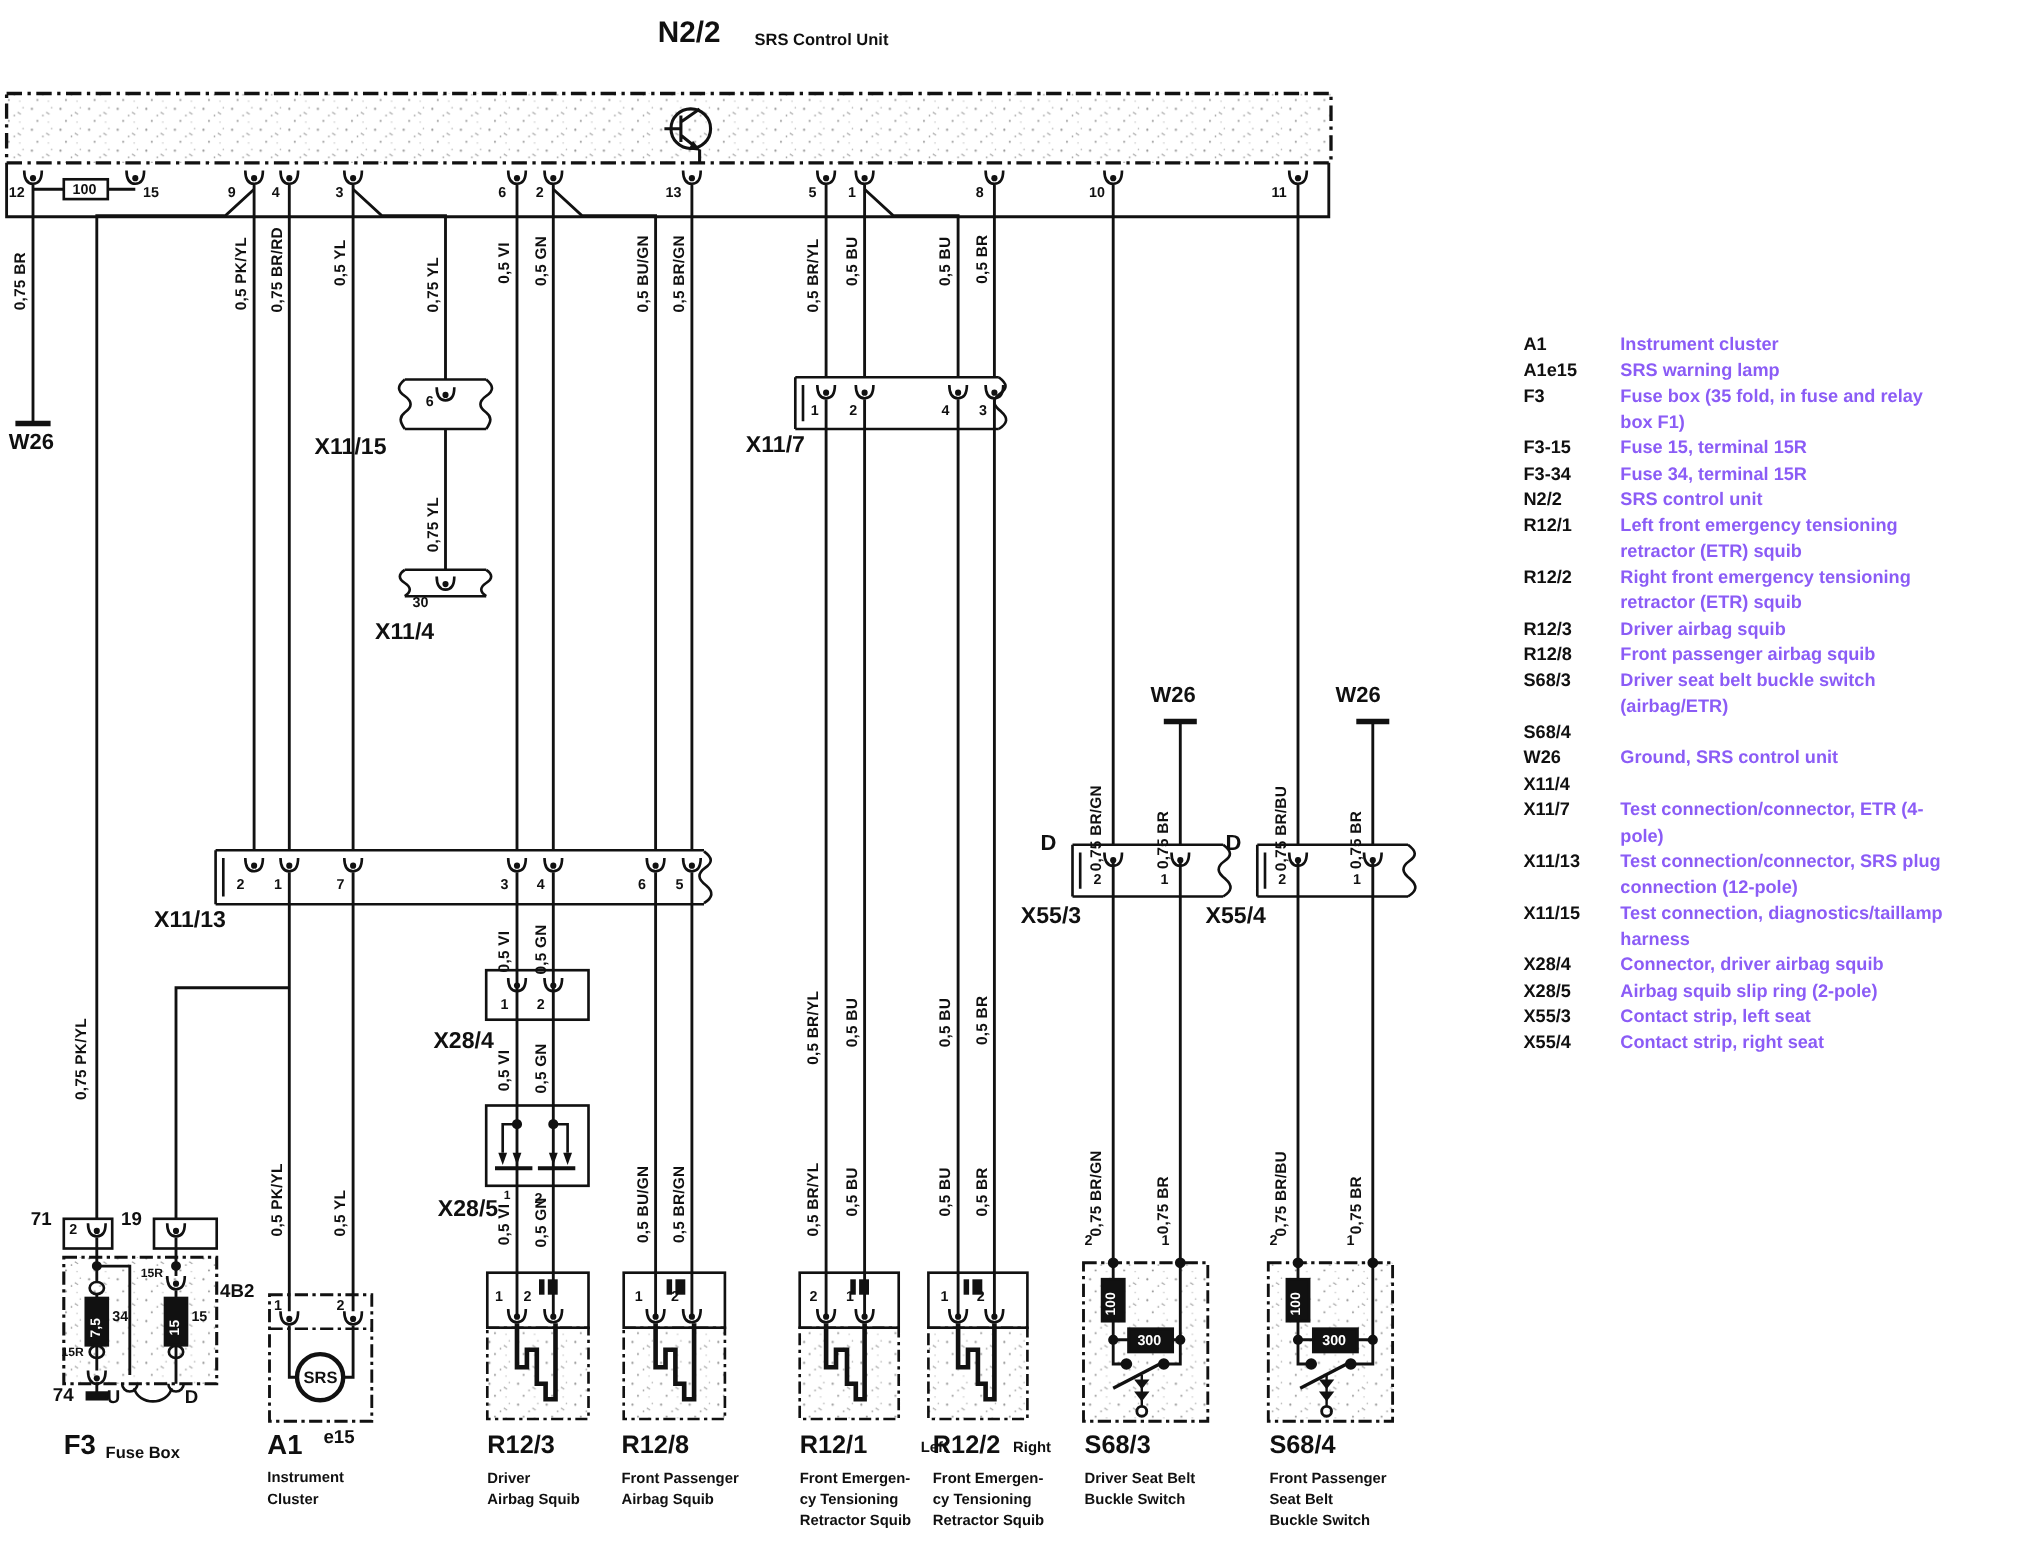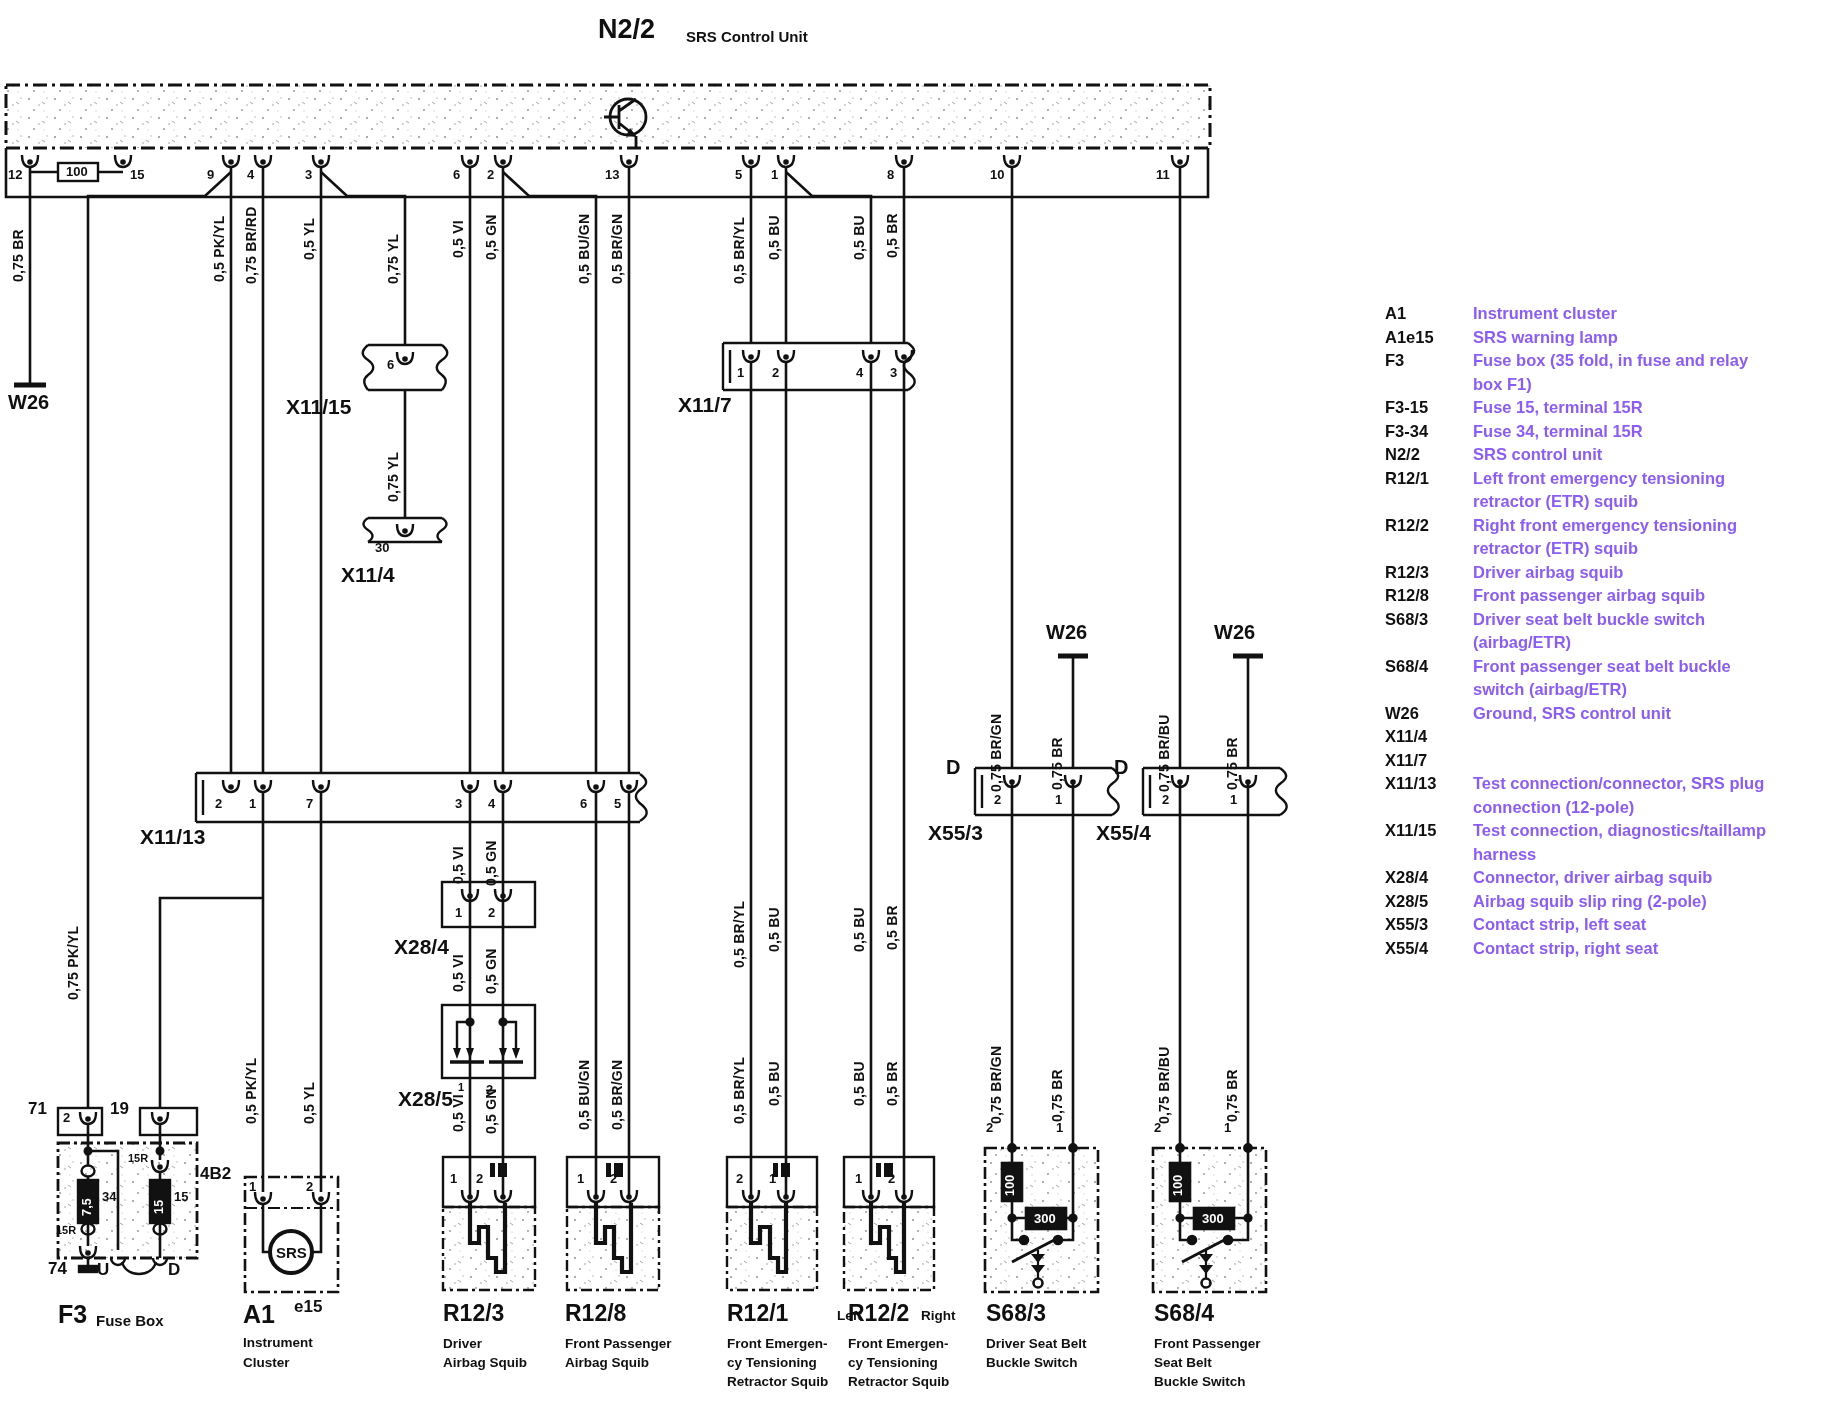--- a/index.html
+++ b/index.html
@@ -487,32 +487,32 @@
         <span class="lcode">R12/8</span>
         <span class="ldesc">Front passenger airbag squib</span>
       </div>
       <div class="lrow">
         <span class="lcode">S68/3</span>
         <span class="ldesc">Driver seat belt buckle switch
 (airbag/ETR)</span>
       </div>
       <div class="lrow">
         <span class="lcode">S68/4</span>
-        <span class="ldesc">Front passenger seat belt buckle
-switch (airbag/ETR)</span>
       </div>
       <div class="lrow">
         <span class="lcode">W26</span>
         <span class="ldesc">Ground, SRS control unit</span>
       </div>
       <div class="lrow">
         <span class="lcode">X11/4</span>
       </div>
       <div class="lrow">
         <span class="lcode">X11/7</span>
+        <span class="ldesc">Test connection/connector, ETR (4-
+pole)</span>
       </div>
       <div class="lrow">
         <span class="lcode">X11/13</span>
         <span class="ldesc">Test connection/connector, SRS plug
 connection (12-pole)</span>
       </div>
       <div class="lrow">
         <span class="lcode">X11/15</span>
         <span class="ldesc">Test connection, diagnostics/taillamp
 harness</span>

